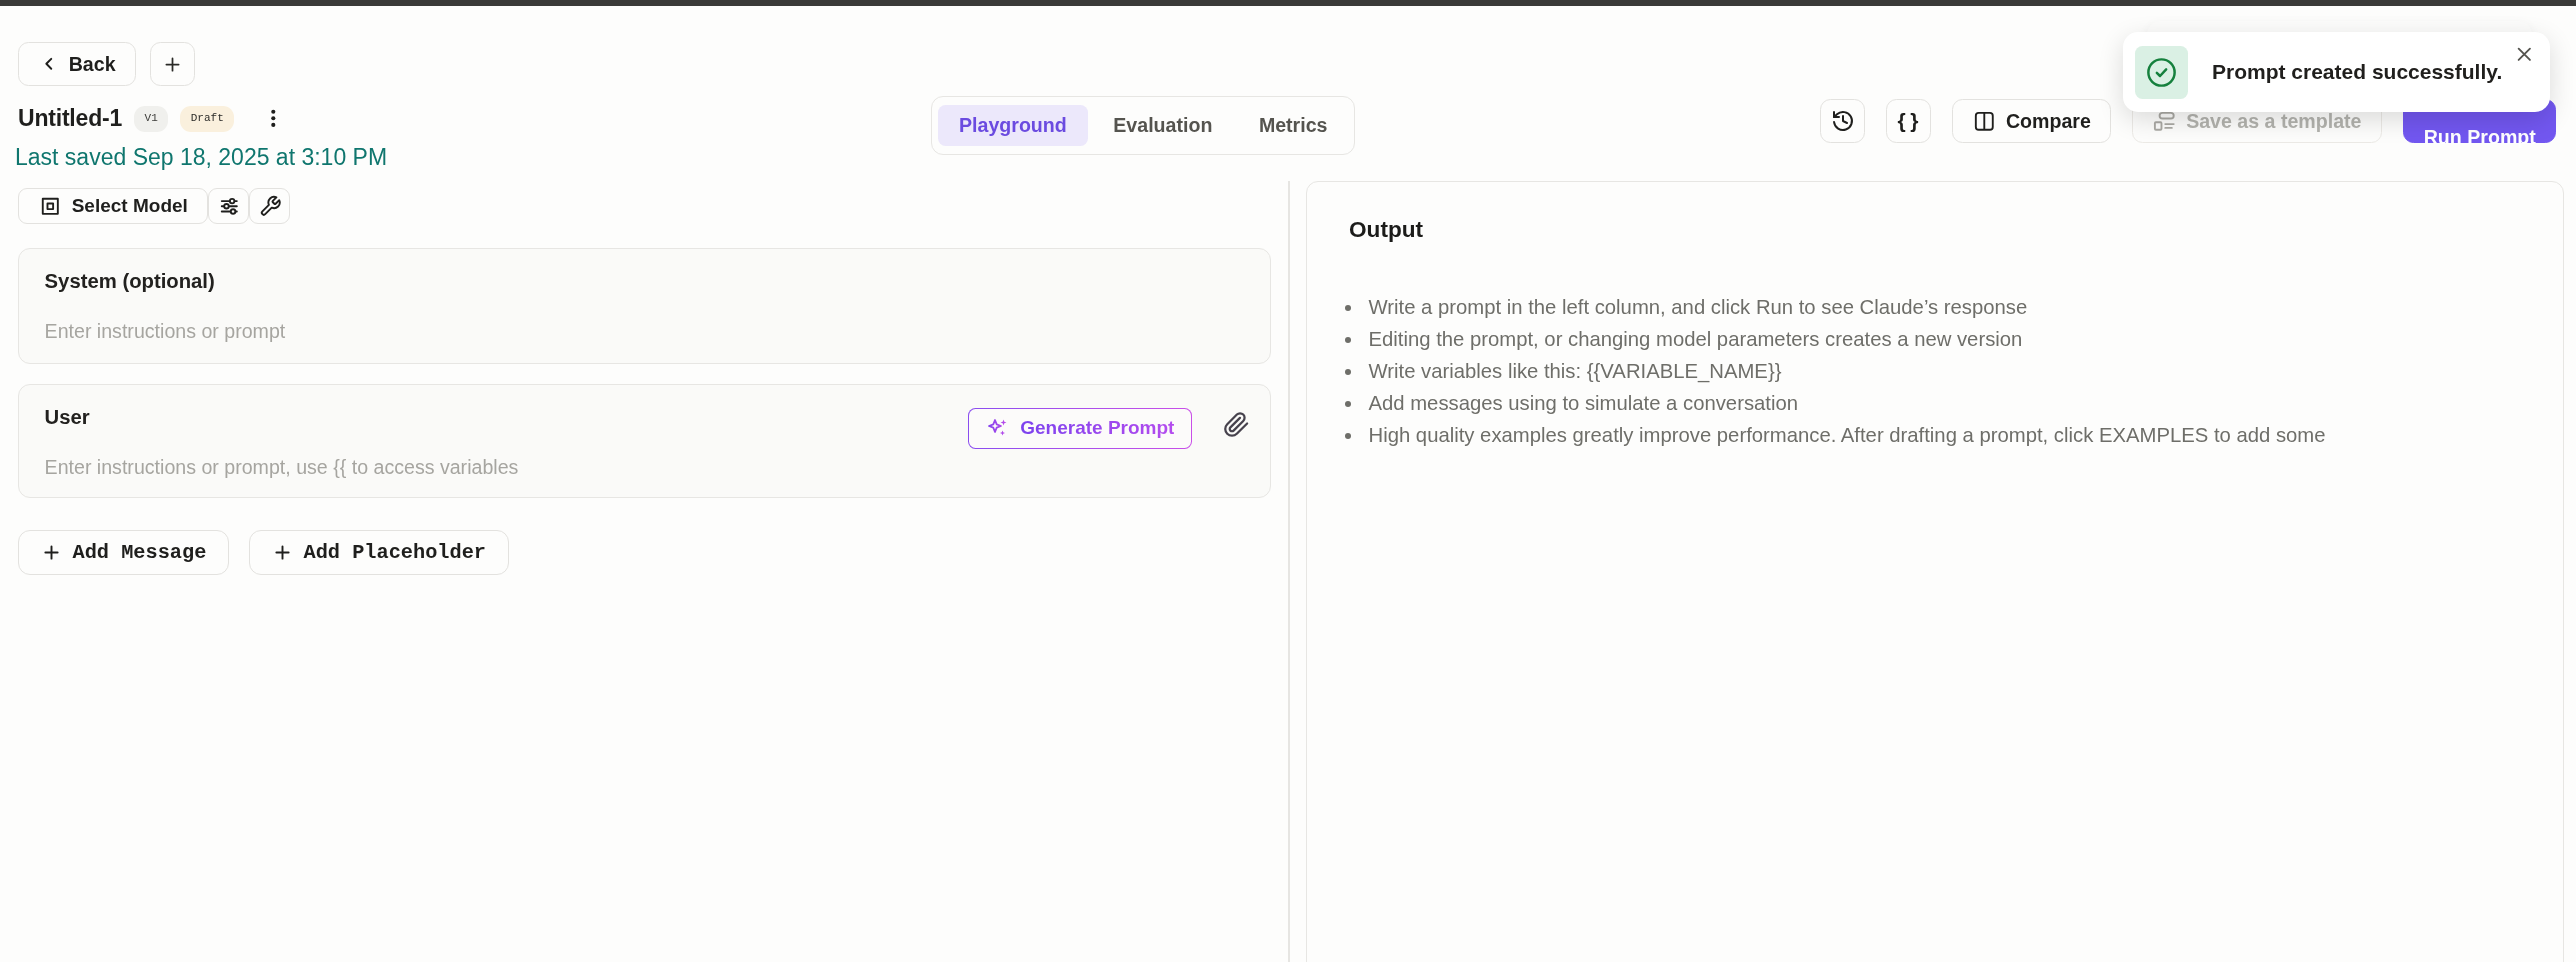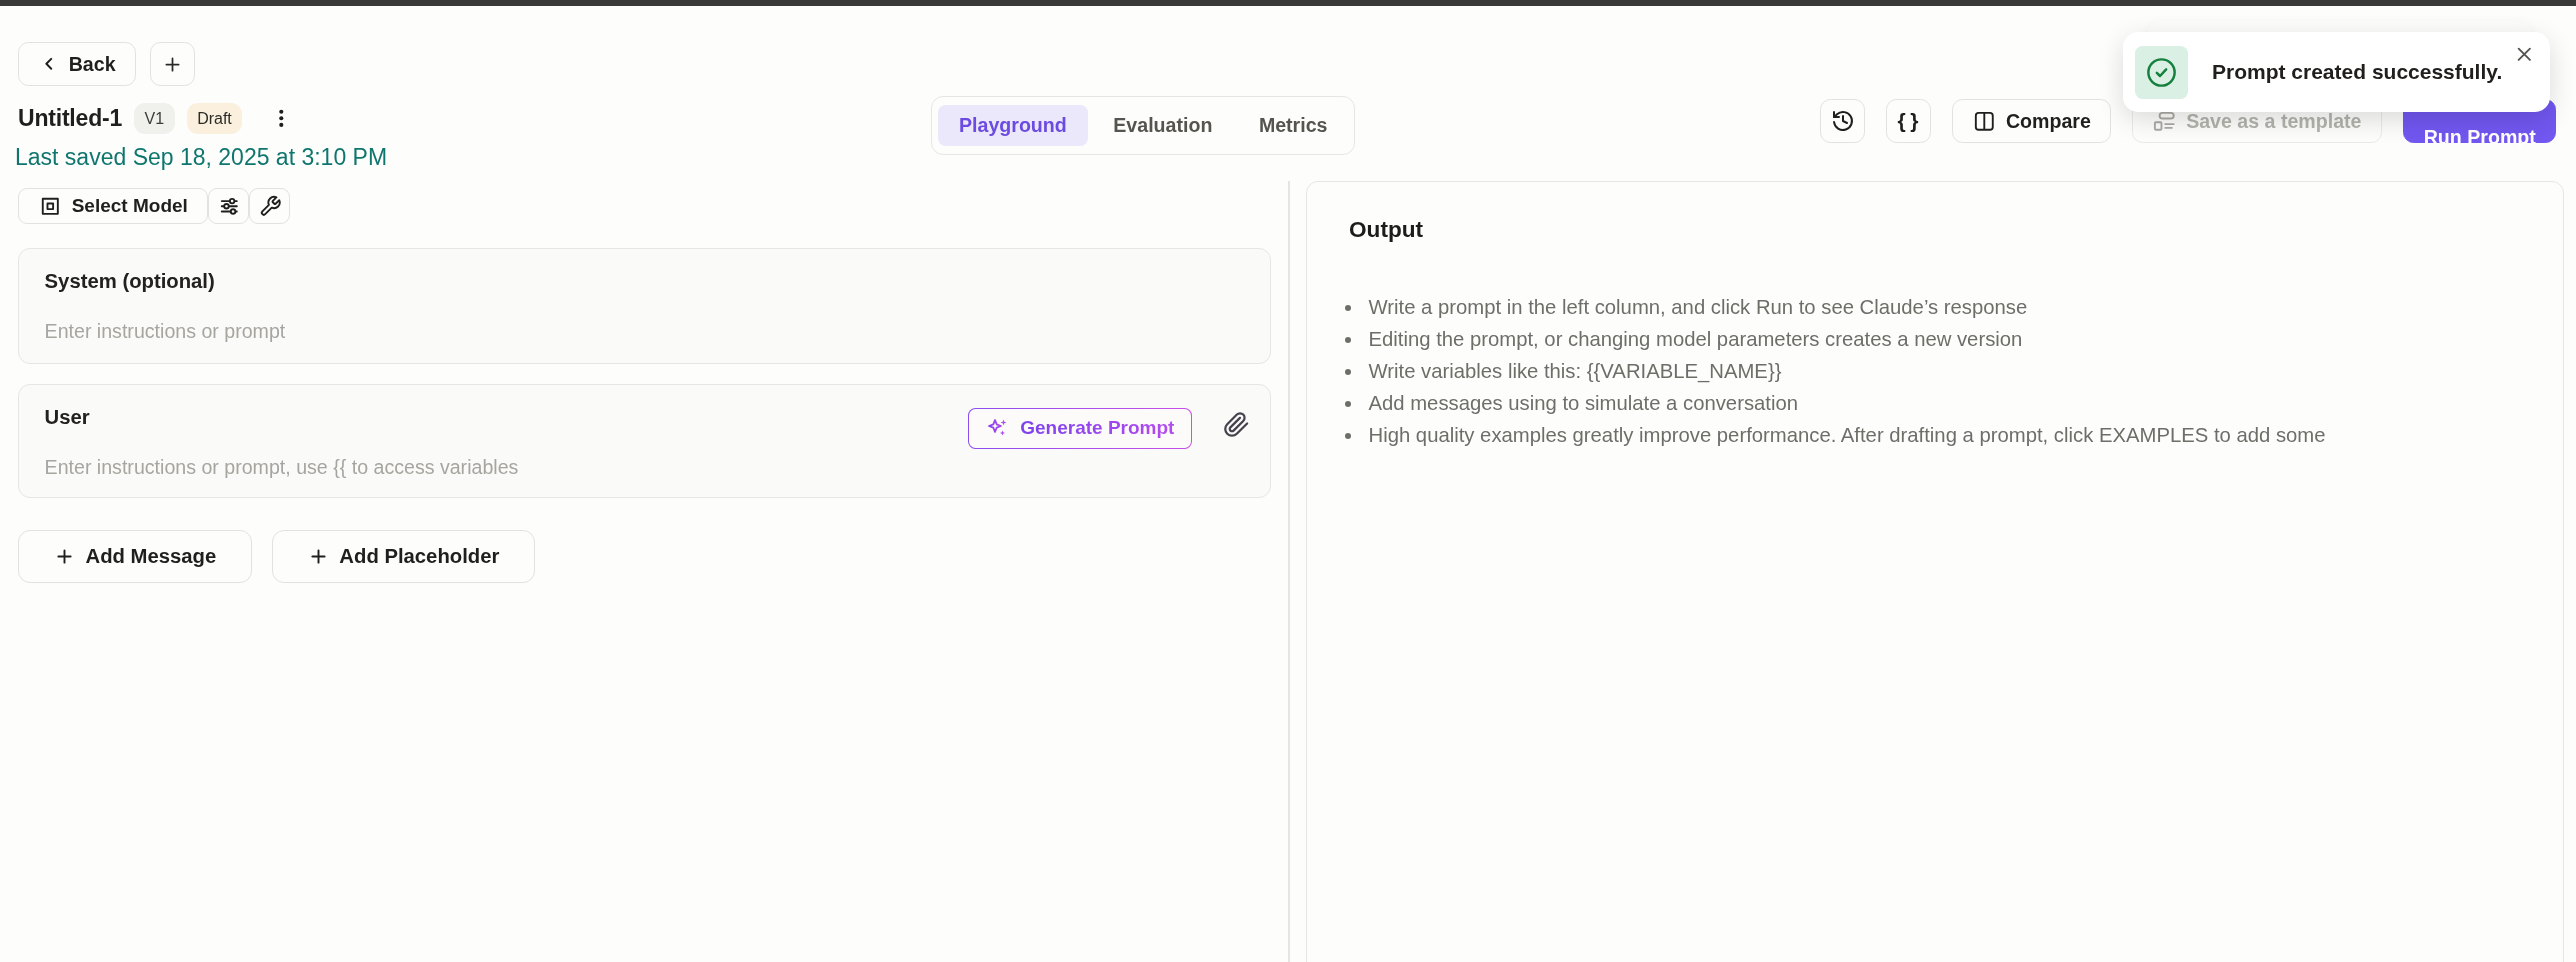--- a/index.html
+++ b/index.html
@@ -20,21 +20,21 @@
     padding:0 19.6px; height:44px; cursor:pointer; white-space:nowrap;
   }
   .btn svg { flex:none; }
 
   
   .back-row { position:absolute; left:18px; top:42px; display:flex; gap:13.5px; }
   .icon-btn { width:45px; padding:0; }
 
   .title-row { position:absolute; left:18px; top:102px; display:flex; align-items:center; gap:12px; }
   .page-title { font-size:23px; font-weight:700; letter-spacing:-0.2px; }
-  .badge { font-size:16px; font-weight:500; border-radius:11px; padding:7.5px 10.5px; line-height:1; }
+  .badge { font-size:11px; font-weight:500; border-radius:11px; padding:7.5px 10.5px; line-height:1;font-family:Liberation Mono, monospace; }
   .badge-version { background:#f0f0ed; color:#3d3d3a; }
   .badge-draft { background:#faf0dd; color:#2b2b28; }
   .kebab { margin-left:10.5px; display:flex; align-items:center; justify-content:center; width:33px; height:33px; border-radius:6px; cursor:pointer; background:transparent; border:none; }
 
   .last-saved { position:absolute; left:15px; top:144px; font-size:23px; color:#0f766e; }
 
   
   .tabs {
     position:absolute; left:931px; top:96px; height:59px;
     display:flex; align-items:center; gap:4.5px;
@@ -78,21 +78,21 @@
                linear-gradient(90deg,#8a4df0,#c94fe8) border-box;
   }
   .generate-label {
     font-size:19px; font-weight:700;
     background:linear-gradient(90deg,#7c42ee,#b44cee);
     -webkit-background-clip:text; background-clip:text; color:transparent;
   }
   .attach-btn { position:absolute; top:25.6px; right:19.6px; background:none; border:none; cursor:pointer; }
 
   .add-row { position:absolute; left:18px; top:530px; display:flex; gap:19.6px; }
-  .add-row .btn { height:53px; border-radius:12px; font-size:20.3px; padding:0 35px; }
+  .add-row .btn { height:45px; border-radius:12px; font-size:20.3px; padding:0 22px;font-family:Liberation Mono, monospace; }
 
   
   .v-divider { position:absolute; left:1288px; top:181px; bottom:0; width:1.5px; background:#e6e5e2; }
   .output-panel {
     position:absolute; left:1306px; right:12px; top:181px; bottom:-15px;
     background:#fdfdfc; border:1.5px solid #e7e6e3; border-radius:12px;
     padding:35px 30px;
   }
   .output-title { font-size:22.6px; font-weight:700; color:#1c1c1a;margin-left:12px; }
   .output-list { margin:48px 0 0 27px; }

